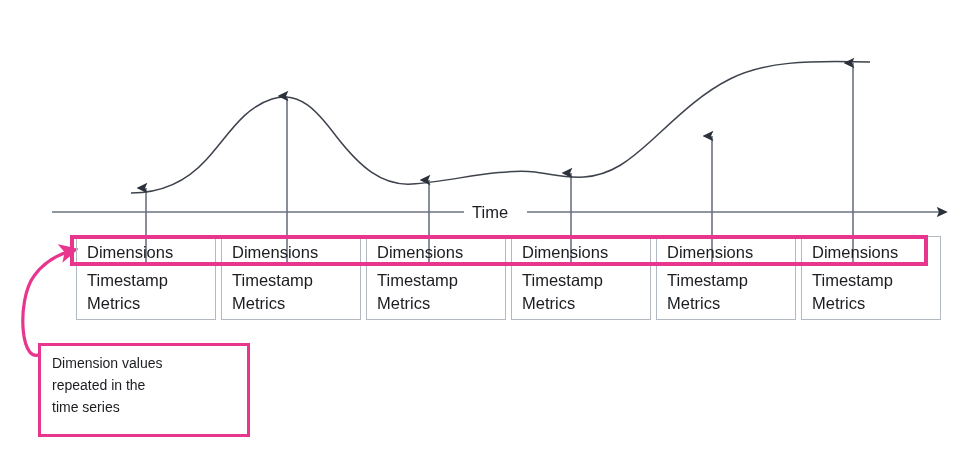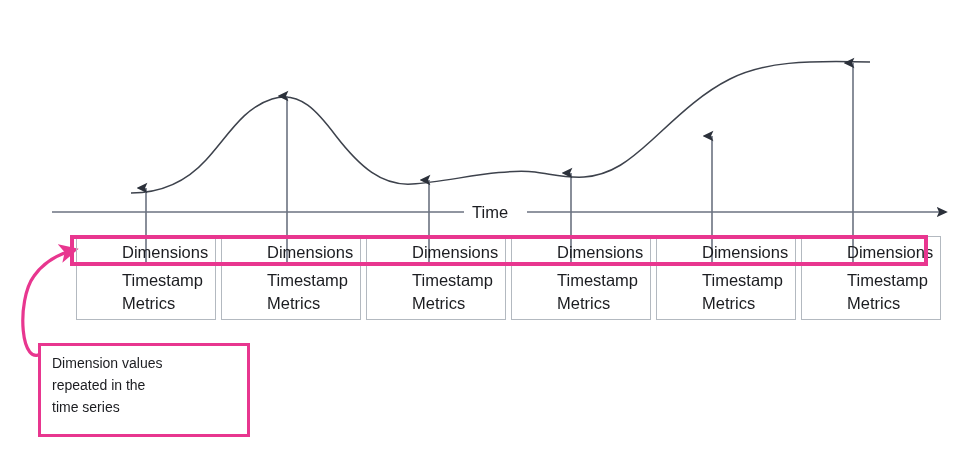--- a/index.html
+++ b/index.html
@@ -30,21 +30,20 @@
     border: 1px solid #b3b9c0;
     background: transparent;
   }
   .rec-text {
     position: absolute;
     color: #1b1c20;
     font-size: 16.5px;
     line-height: 22px;
     white-space: nowrap;
     font-family: "Liberation Sans", sans-serif;
-    margin-left: 35px;
   }
   .callout-box {
     position: absolute;
     box-sizing: border-box;
     border: 3px solid #e8368f;
     background: #ffffff;
   }
   .callout-text {
     position: absolute;
     color: #1b1c20;

